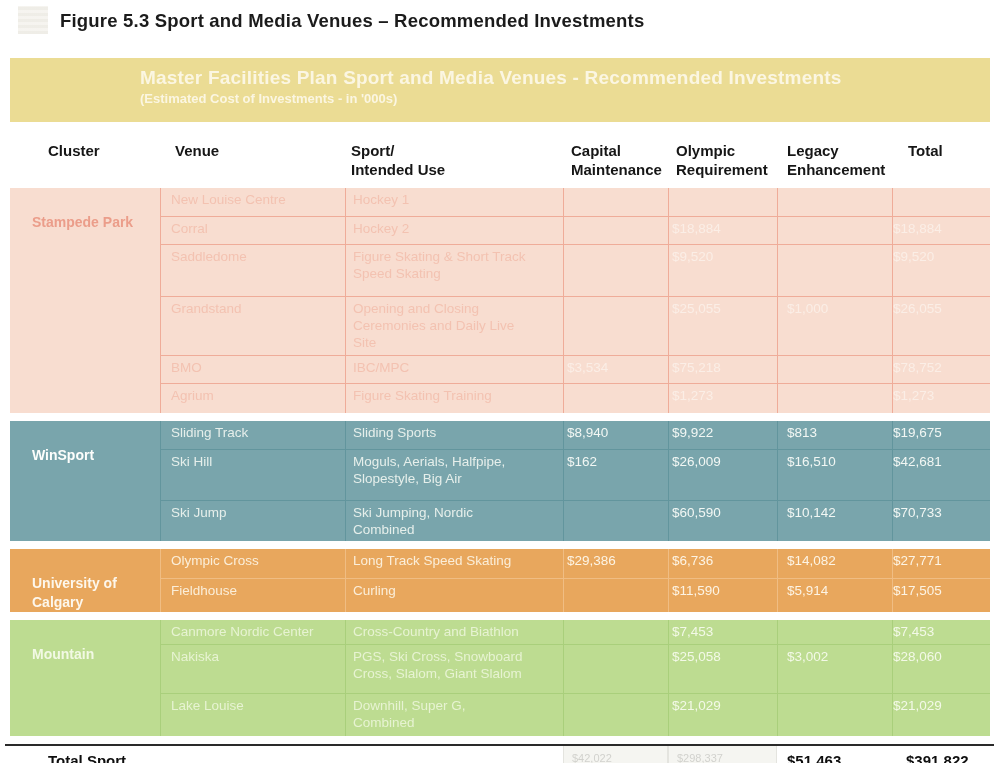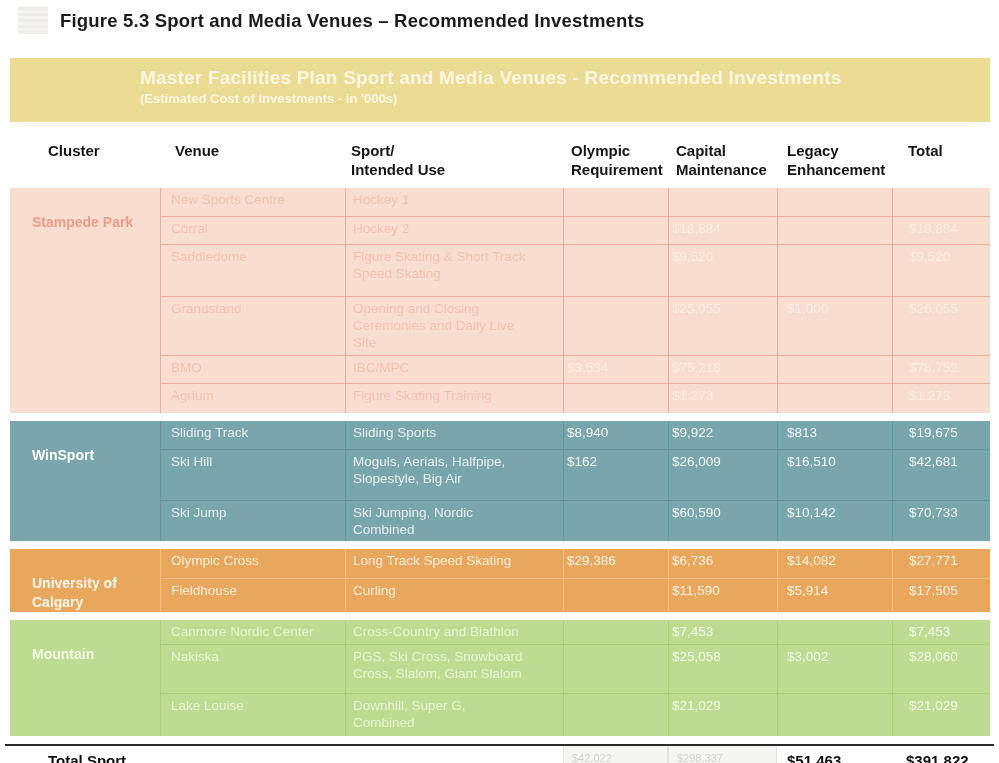--- a/index.html
+++ b/index.html
@@ -51,21 +51,21 @@
     white-space:pre-line; line-height:1.35;margin-top:20px;
   }
   .rows { flex:1; }
   .trow { display:grid; grid-template-columns:185px 218px 105px 109px 115px 98px; }
   .trow + .trow { border-top:1px solid var(--divider); }
   .c { border-left:1px solid var(--divider); padding:4px 6px 3px 10px; font-size:13.5px; line-height:1.25; }
   .c.sport { padding-left:7px; white-space:pre-line; }
   .c.venue, .c.sport { color:var(--text); }
   .c.num { color:var(--value); padding-left:3px; }
   .c.leg { padding-left:9px; }
-  .c.tot { padding-left:16px; }
+  .c.tot { padding-left:0; }
 
   
   .r21{min-height:21px}.r28{min-height:28px}.r29{min-height:29px}.r30{min-height:30px}
   .r34{min-height:34px}.r41{min-height:41px}.r43{min-height:43px}.r49{min-height:49px}
   .r51{min-height:51px}.r52{min-height:52px}.r57{min-height:57px}
 
   
   .total-sep { border-top:2px solid var(--total_line,#2a2a2a); margin:0 -4px 0 -5px; }
   .total-row { margin-top:0; }
   .tcell { padding-top:6px; font-size:15px; font-weight:700; color:var(--total_text,#0e0e0e); }
@@ -96,34 +96,34 @@
     <div class="banner-subtitle">(Estimated Cost of Investments - in '000s)</div>
   </div>
 
   <div class="table">
 
     <div class="grid7 header-row">
       <div class="hcell h-cluster">Cluster</div>
       <div class="hcell h-venue">Venue</div>
       <div class="hcell h-sport">Sport/
 Intended Use</div>
+      <div class="hcell h-cap">Capital
+Maintenance</div>
       <div class="hcell h-oly">Olympic
 Requirement</div>
-      <div class="hcell h-cap">Capital
-Maintenance</div>
       <div class="hcell h-leg">Legacy
 Enhancement</div>
       <div class="hcell h-total">Total</div>
     </div>
 
     <div class="section" style="--bg: #f8ddd0; --divider: #efac99; --label: #eb9d8a; --text: #f3c2b1; --value: #fbeee6;">
       <div class="cluster-cell">Stampede Park</div>
       <div class="rows">
         <div class="trow r28">
-          <div class="c venue">New Sports Centre</div>
+          <div class="c venue">New Louise Centre</div>
           <div class="c sport">Hockey 1</div>
           <div class="c num"></div>
           <div class="c num"></div>
           <div class="c num leg"></div>
           <div class="c num tot"></div>
         </div>
         <div class="trow r28">
           <div class="c venue">Corral</div>
           <div class="c sport">Hockey 2</div>
           <div class="c num"></div>

